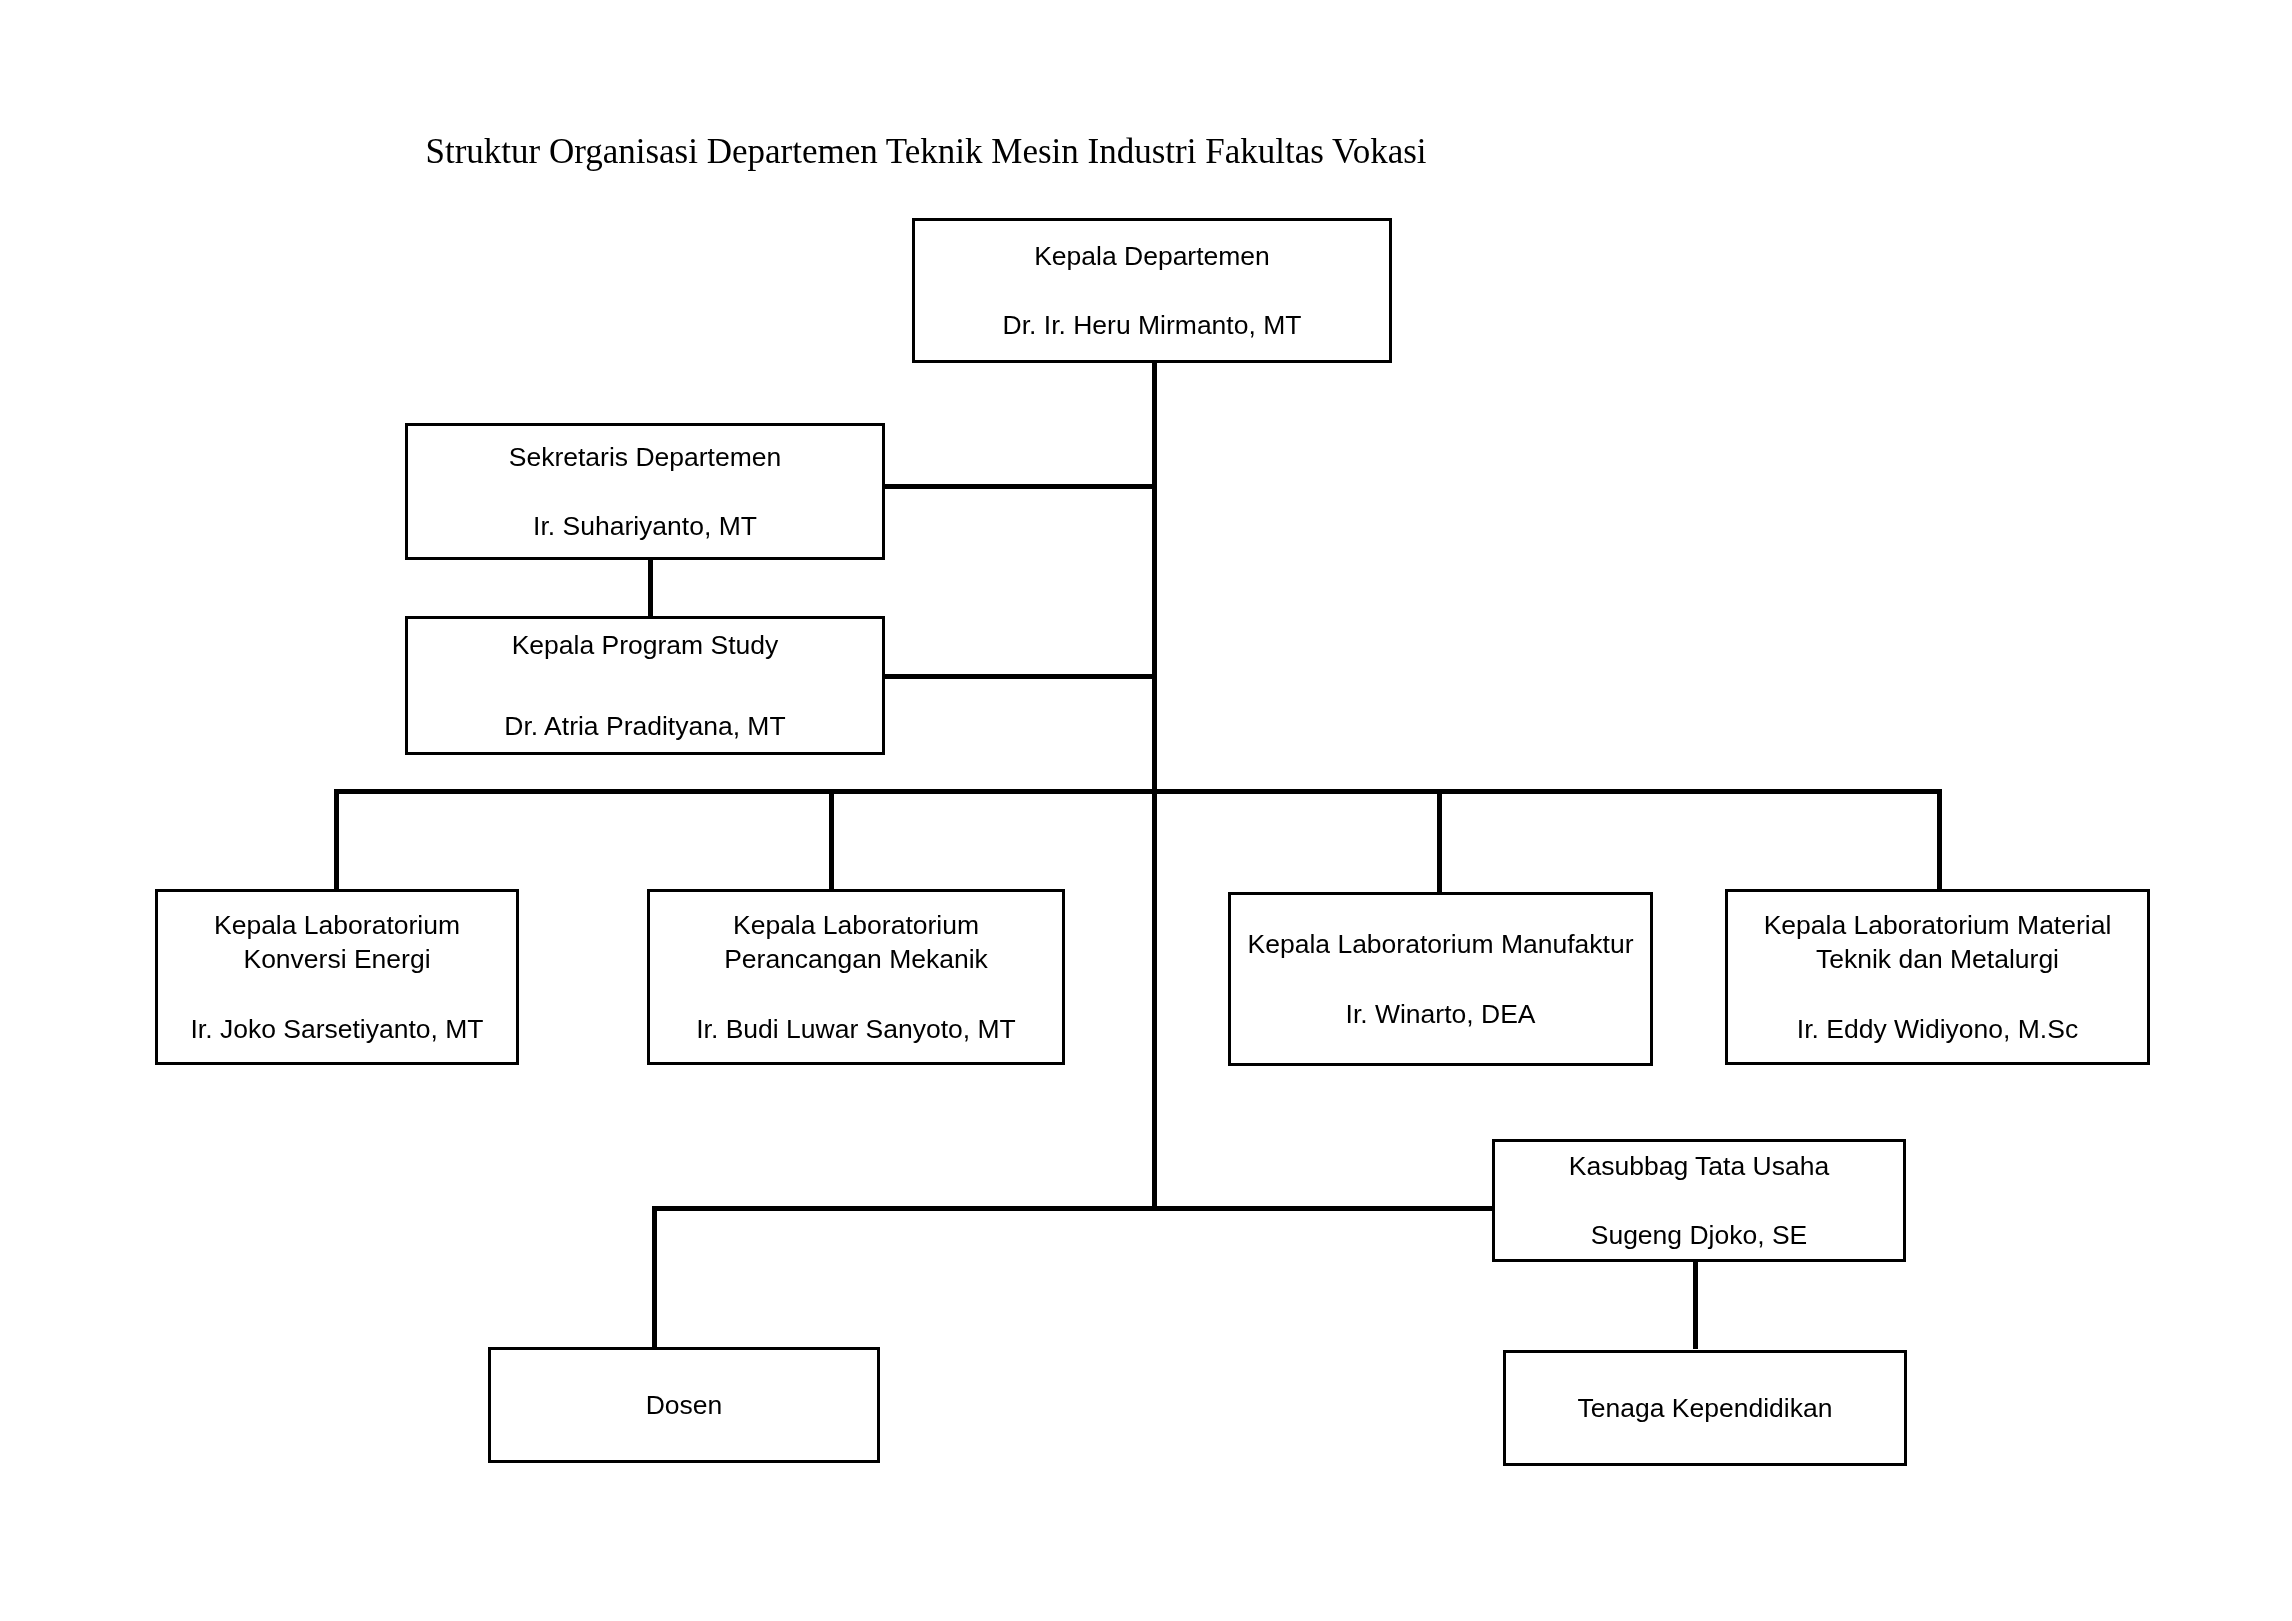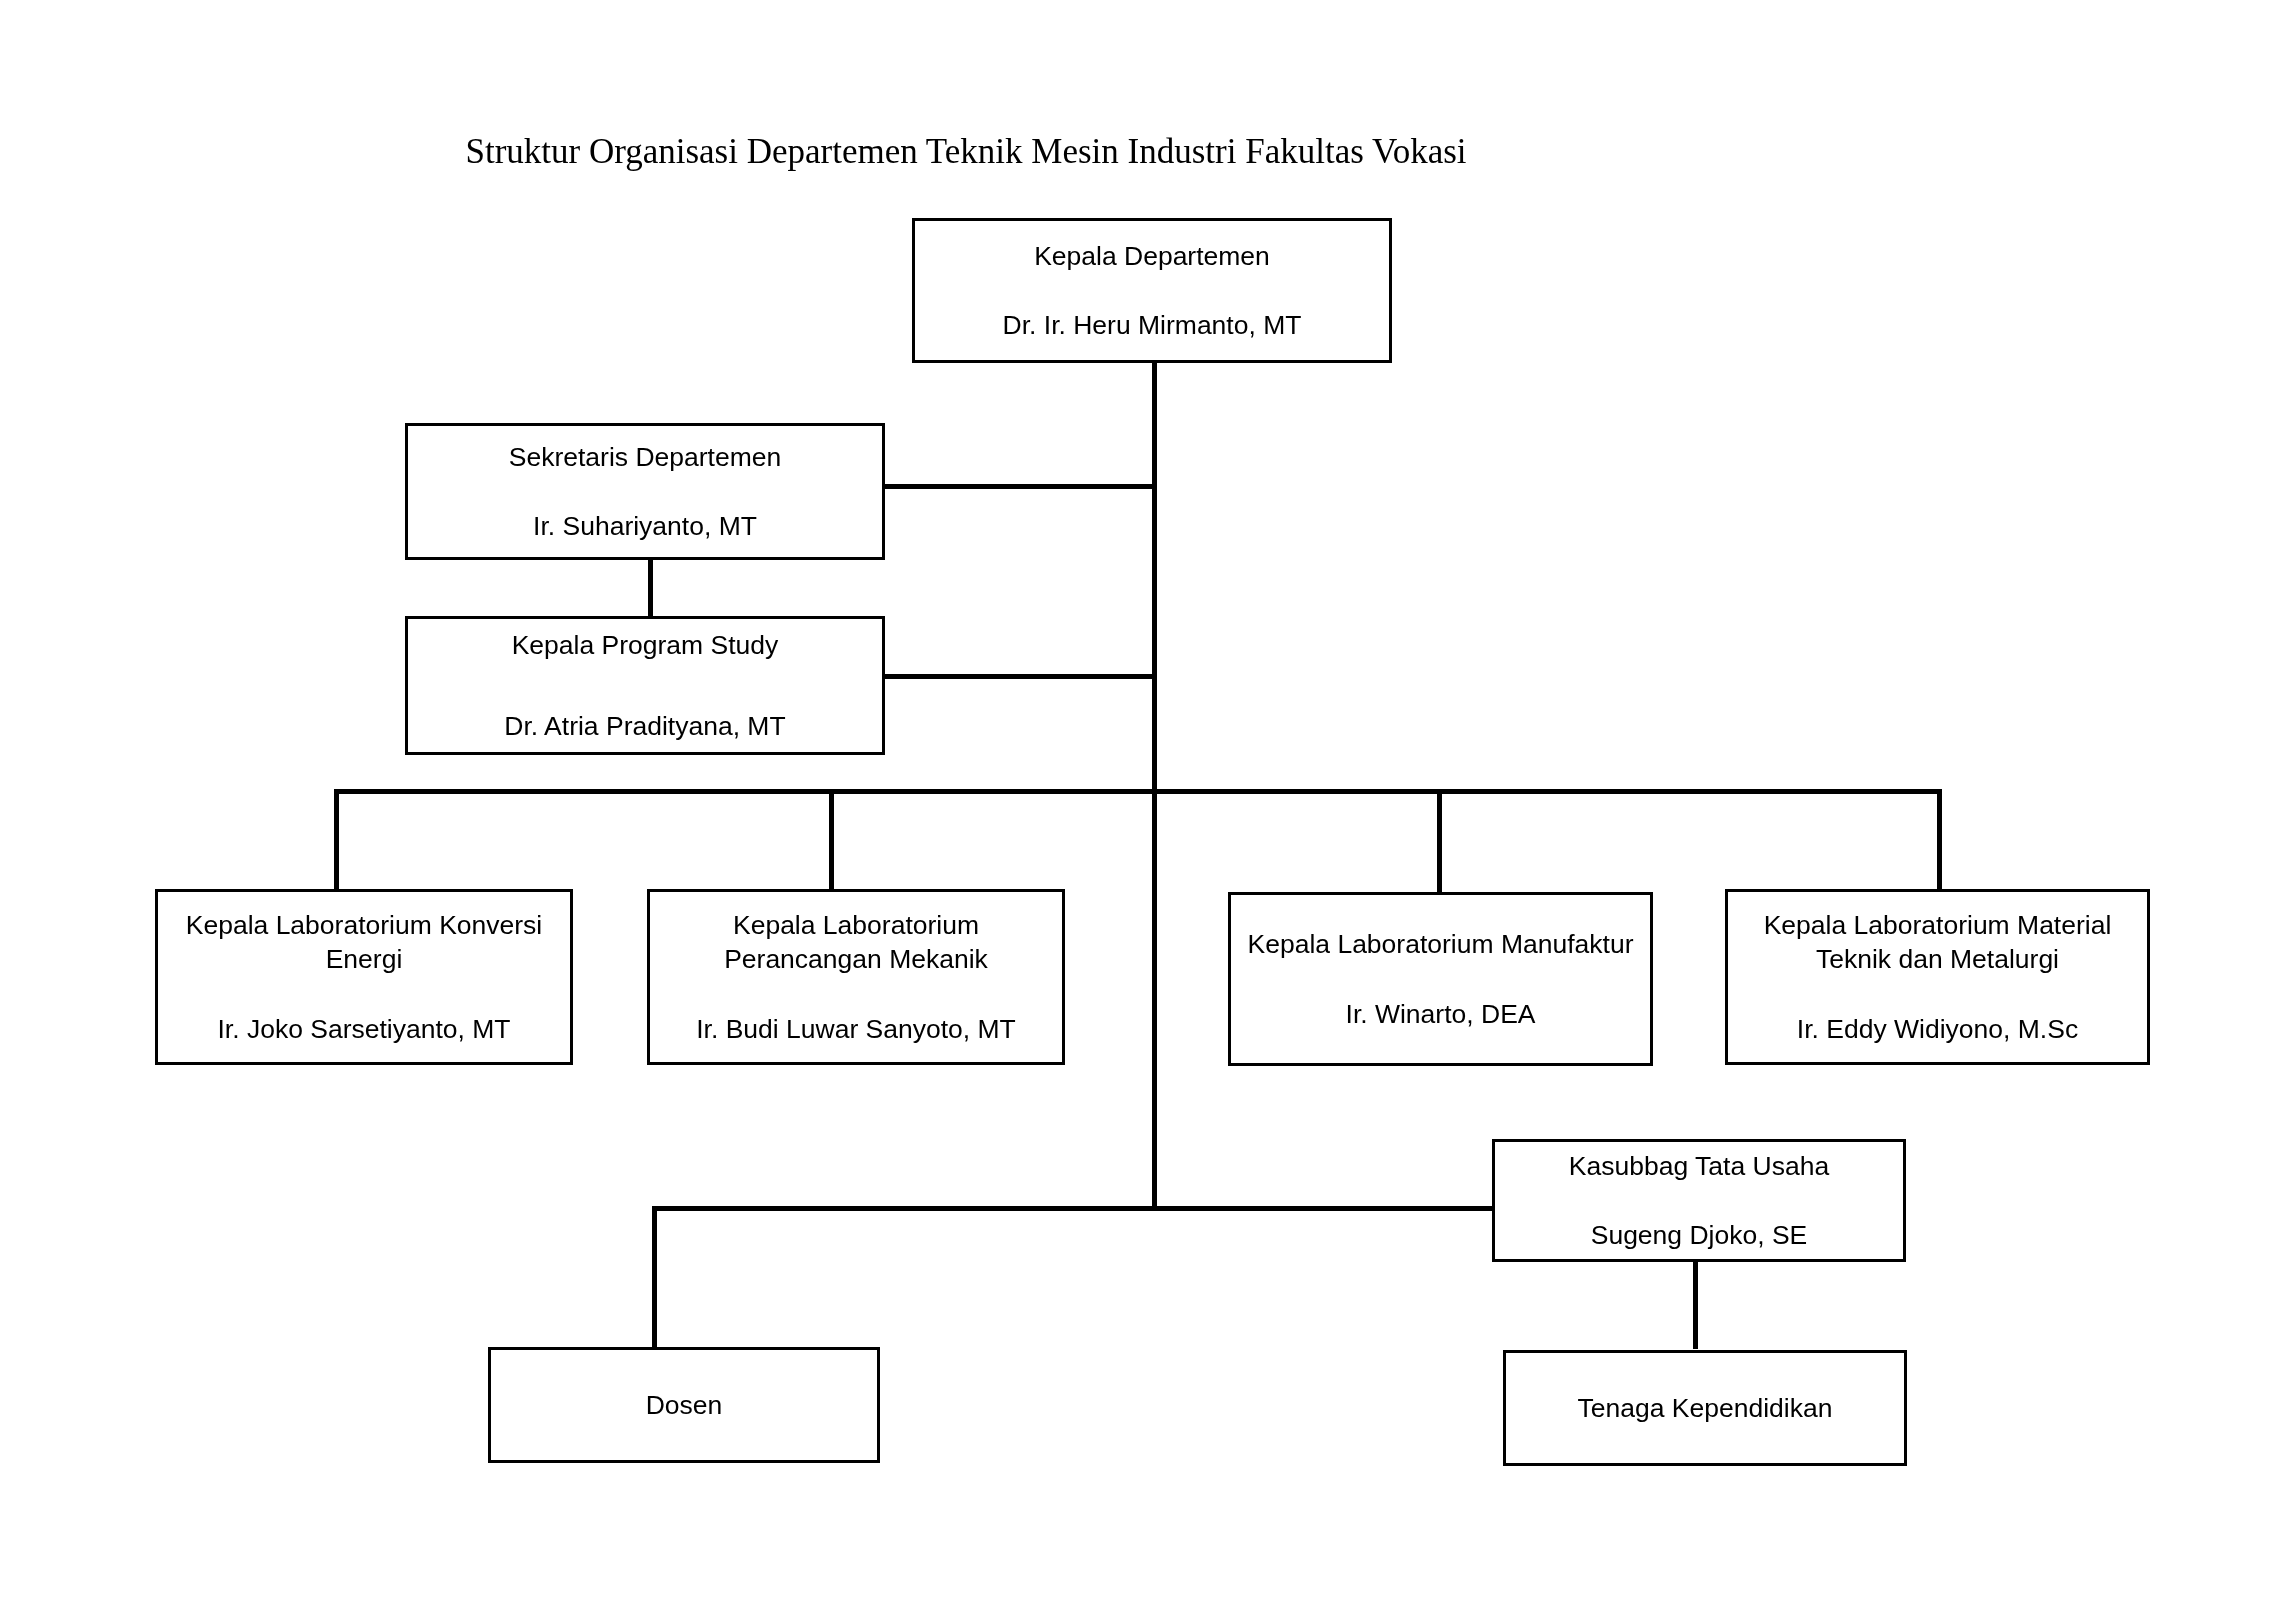--- a/index.html
+++ b/index.html
@@ -23,21 +23,20 @@
   .chart-title {
     position: absolute;
     left: 0;
     top: 132px;
     width: 1852px;
     text-align: center;
     font-family: "Liberation Serif", serif;
     font-size: 35px;
     color: #000000;
     letter-spacing: 0px;
-    padding-left: 40px;
   }
   .node {
     position: absolute;
     box-sizing: border-box;
     border: 3.9px solid #000000;
     background: #ffffff;
     display: flex;
     flex-direction: column;
     align-items: center;
     justify-content: center;
@@ -99,21 +98,21 @@
   <div class="node" style="left:405px; top:423px; width:480px; height:137px;">
     <span class="title-line">Sekretaris Departemen</span>
     <span class="name-line">Ir. Suhariyanto, MT</span>
   </div>
 
   <div class="node" style="left:405px; top:616px; width:480px; height:139px;gap:11px;">
     <span class="title-line">Kepala Program Study</span>
     <span class="name-line">Dr. Atria Pradityana, MT</span>
   </div>
 
-  <div class="node" style="left:155px; top:889px; width:418px; height:176px;">
+  <div class="node" style="left:155px; top:889px; width:364px; height:176px;">
     <span class="title-line">Kepala Laboratorium Konversi Energi</span>
     <span class="name-line">Ir. Joko Sarsetiyanto, MT</span>
   </div>
 
   <div class="node" style="left:647px; top:889px; width:418px; height:176px;">
     <span class="title-line">Kepala Laboratorium Perancangan Mekanik</span>
     <span class="name-line">Ir. Budi Luwar Sanyoto, MT</span>
   </div>
 
   <div class="node" style="left:1228px; top:892px; width:425px; height:174px;">

